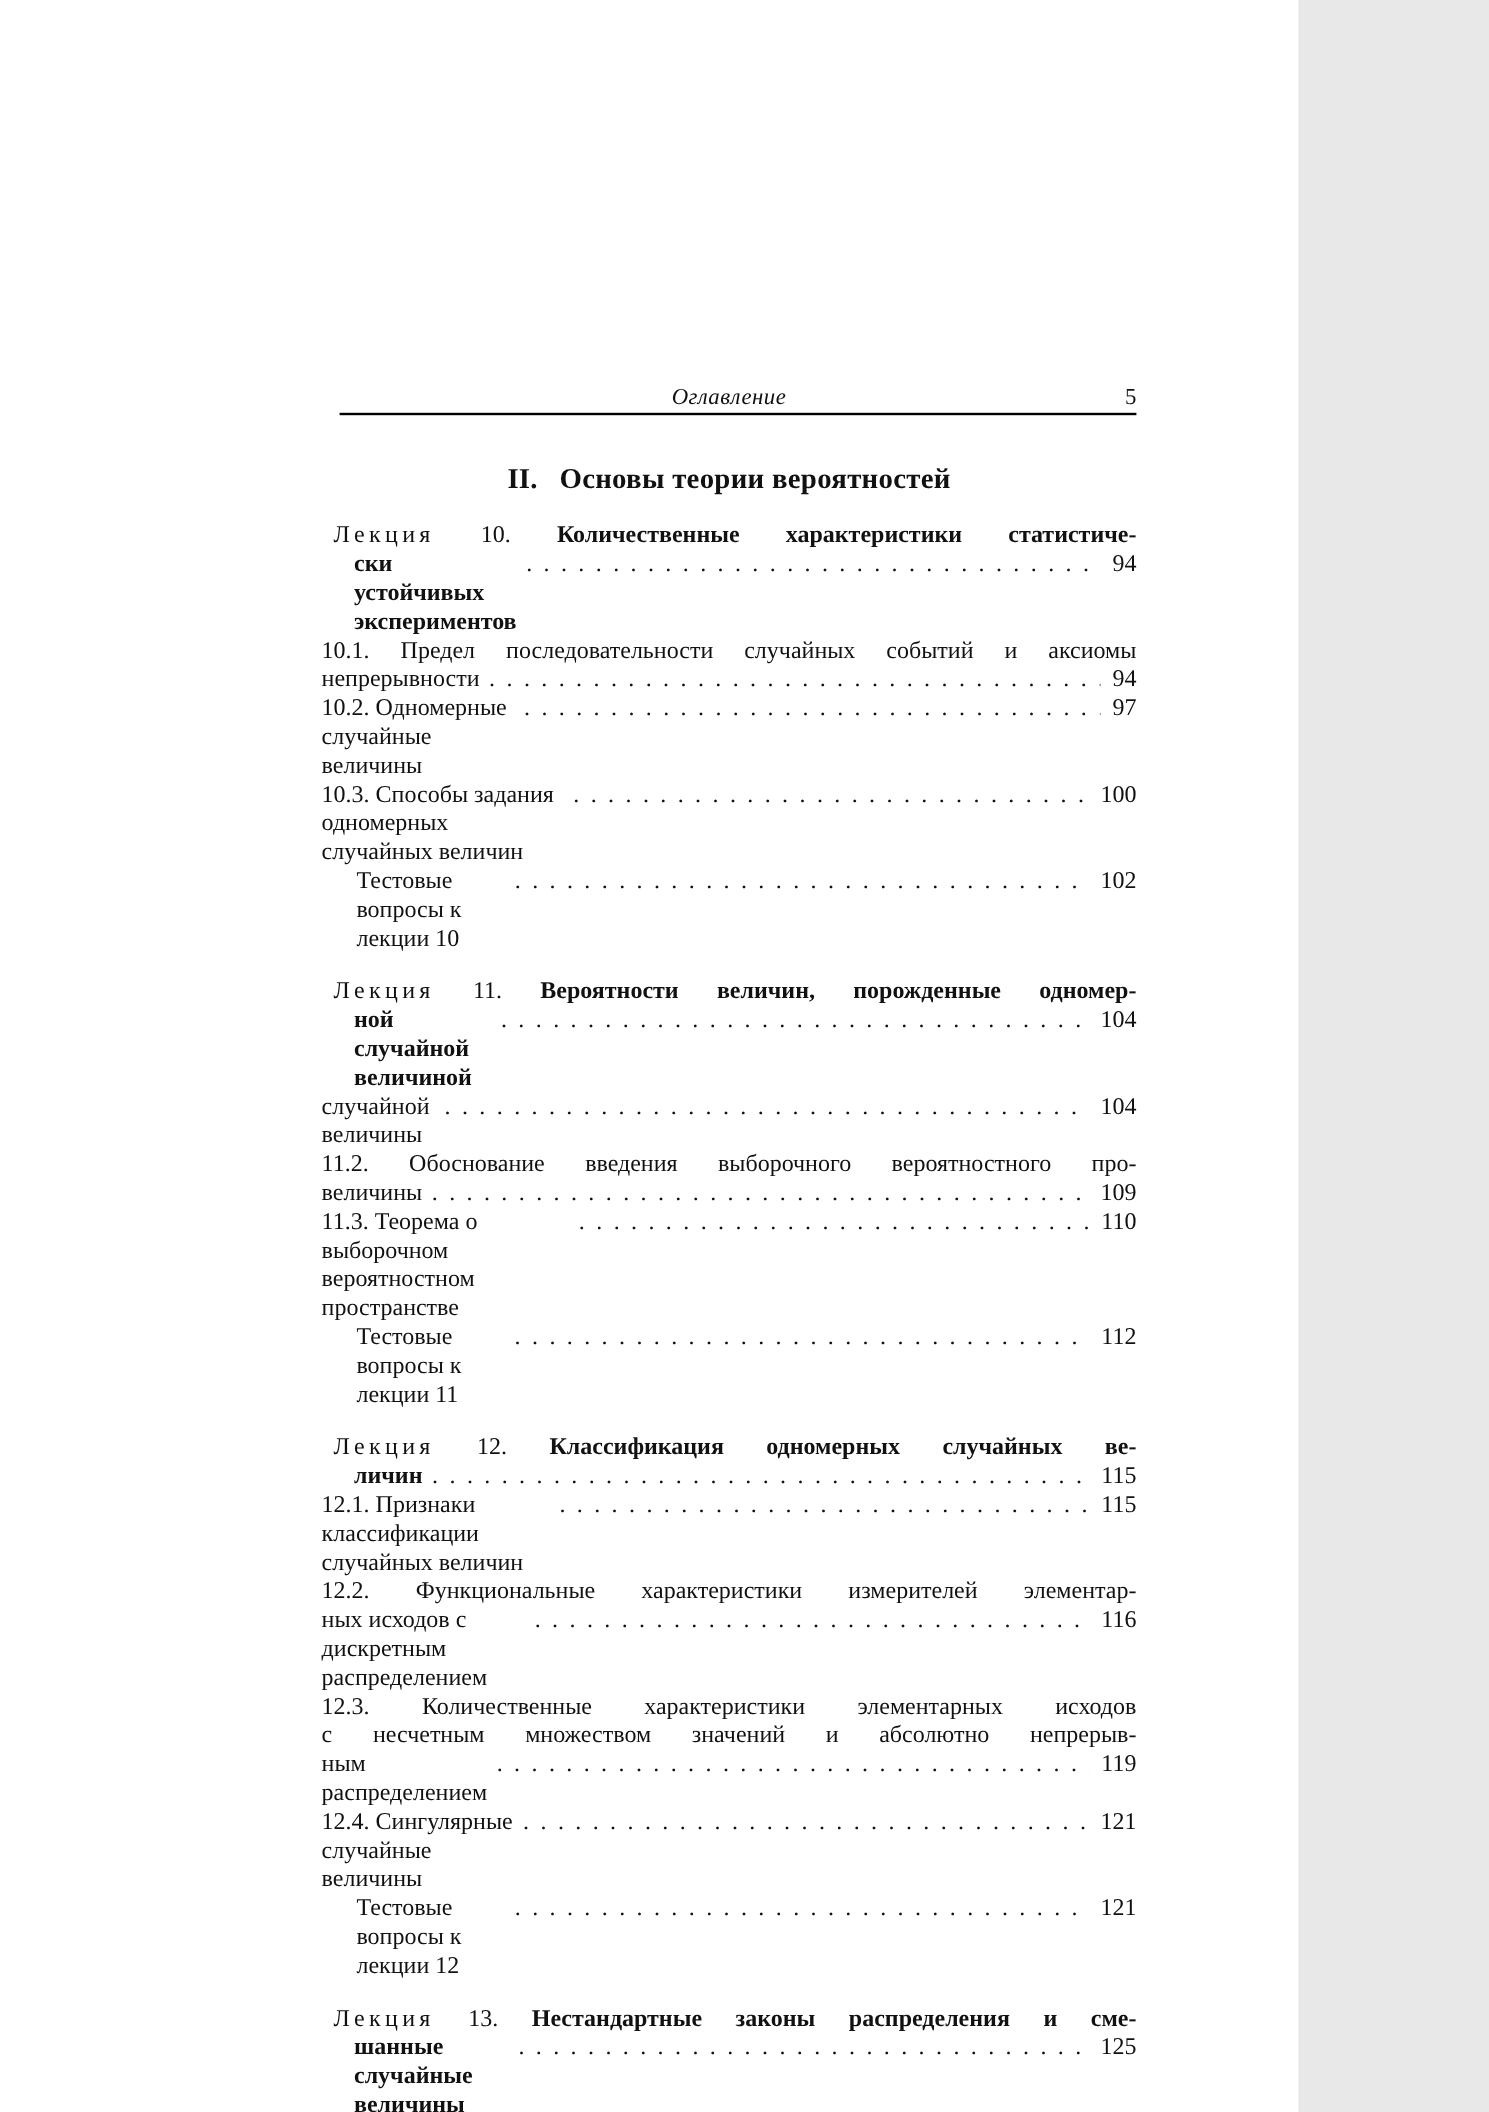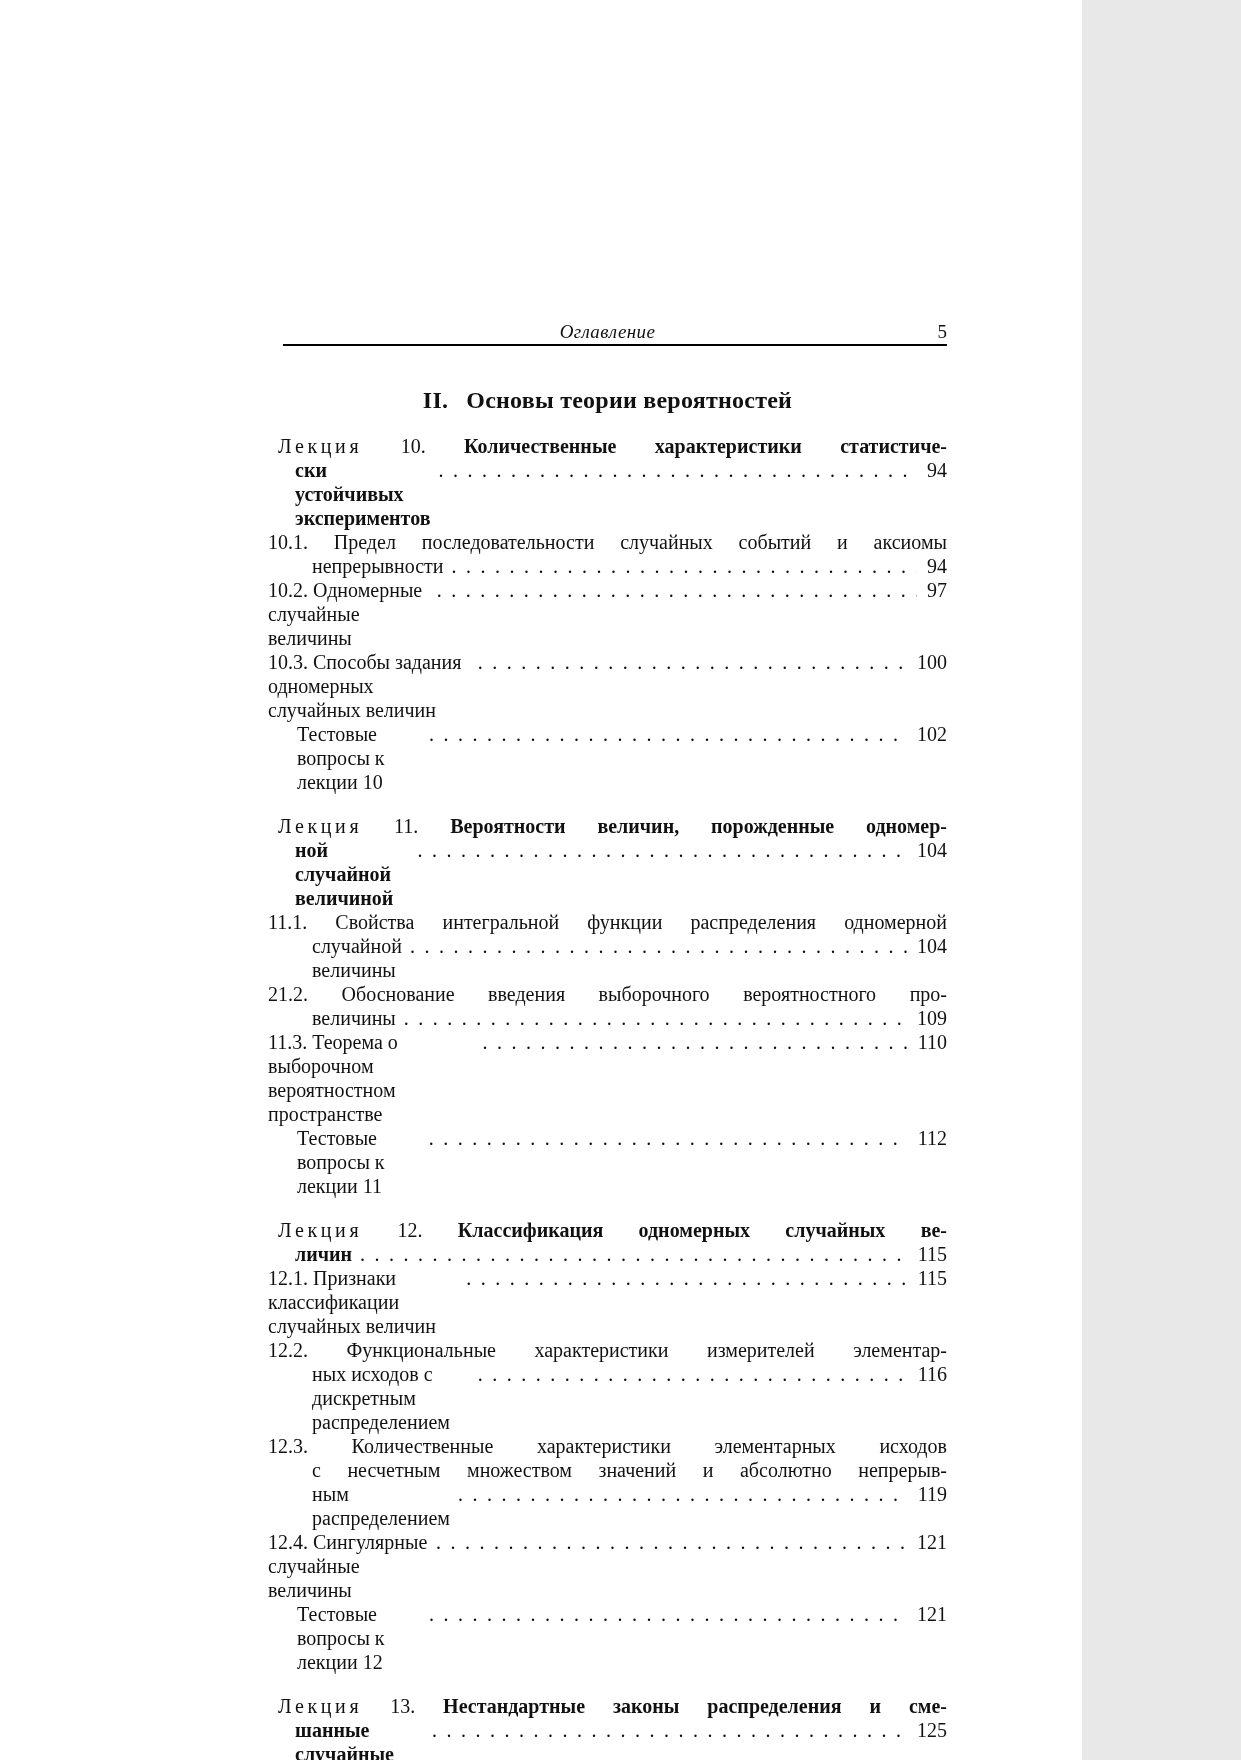--- a/index.html
+++ b/index.html
@@ -73,21 +73,21 @@
   .line.last {
     display: flex;
     align-items: baseline;
     justify-content: flex-end;
   }
   .line.last .txt { flex: 0 1 auto; }
 
   .lec-first { margin-left: 10px; margin-top: 20px; }
   .lec-cont  { margin-left: 27px; }
   .sec-first { margin-left: 0; }
-  .sec-cont  { margin-left: 44px; }
+  .sec-cont  { }
   .test-line { margin-left: 29px; }
 
   .lecword { letter-spacing: 0.18em; }
   b { font-weight: 700; }
 
   .leader {
     flex: 1 1 auto;
     min-width: 0;
     overflow: hidden;
     white-space: nowrap;
@@ -156,29 +156,28 @@
         </div>
         <div class="entry lecture">
           <div class="line lec-first just"><span class="txt"><span class="lecword">Лекция</span> 11. <b>Вероятности величин, порожденные одномер-</b></span></div>
           <div class="line lec-cont last">
             <span class="txt"><b>ной случайной величиной</b></span>
             <span class="leader">......................................................................</span>
             <span class="pg">104</span>
           </div>
         </div>
         <div class="entry section">
-          <div class="line sec-first just"><span class="txt">11.1. Свойства интегральной функции распределения одномерной</span></div>
           <div class="line sec-cont last">
             <span class="txt">случайной величины</span>
             <span class="leader">......................................................................</span>
             <span class="pg">104</span>
           </div>
         </div>
         <div class="entry section">
-          <div class="line sec-first just"><span class="txt">21.2. Обоснование введения выборочного вероятностного про-</span></div>
+          <div class="line sec-first just"><span class="txt">11.2. Обоснование введения выборочного вероятностного про-</span></div>
           <div class="line sec-cont last">
             <span class="txt">величины</span>
             <span class="leader">......................................................................</span>
             <span class="pg">109</span>
           </div>
         </div>
         <div class="entry section">
           <div class="line sec-first last">
             <span class="txt">11.3. Теорема о выборочном вероятностном пространстве</span>
             <span class="leader">......................................................................</span>

